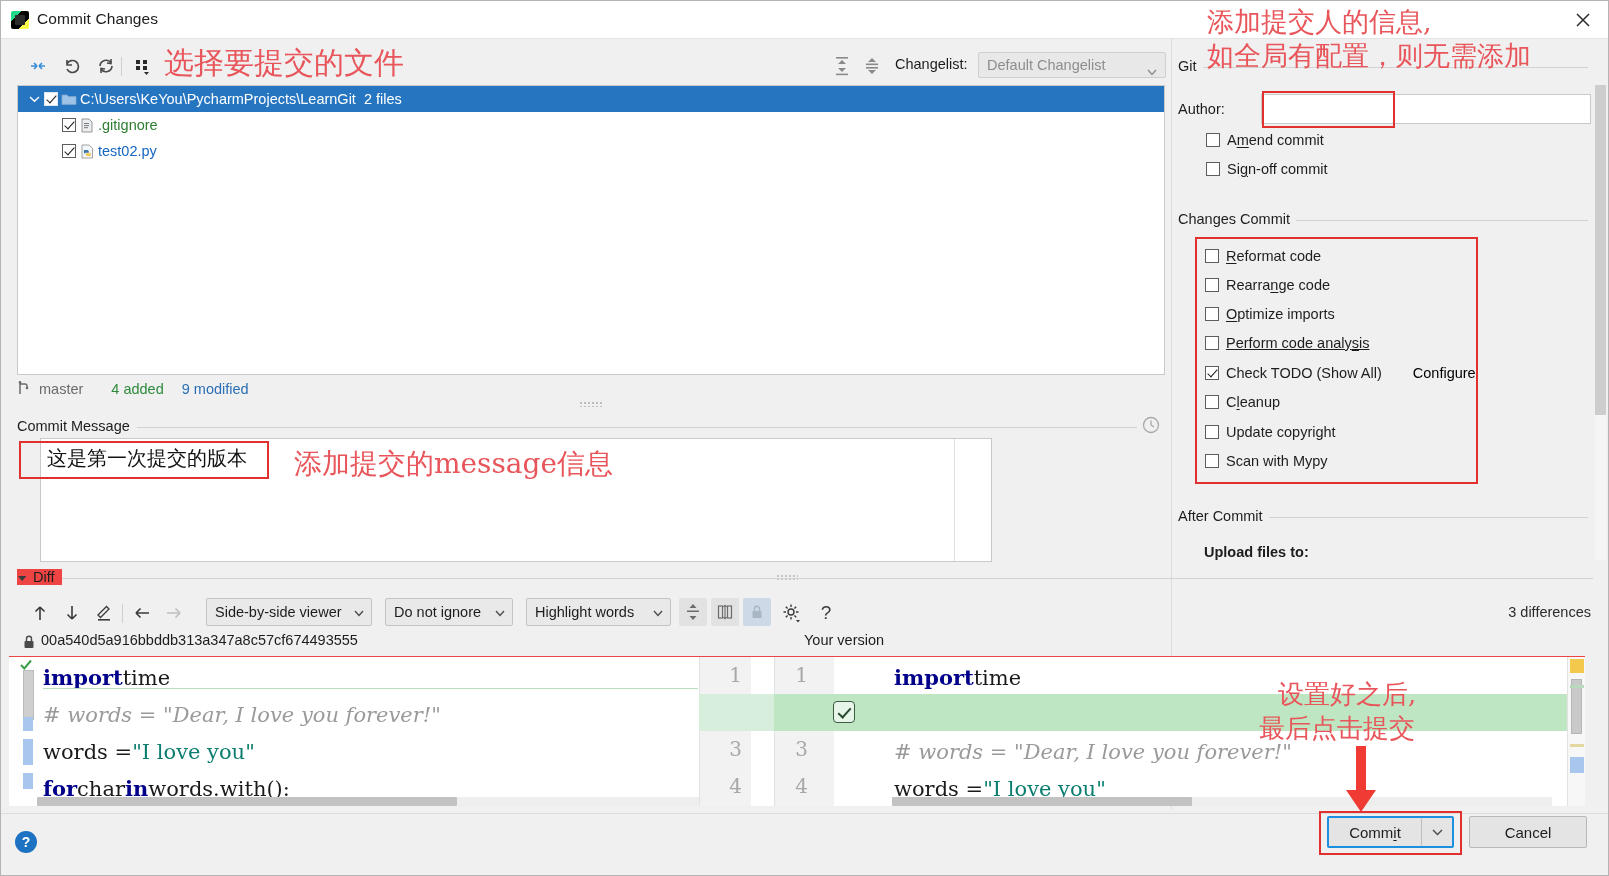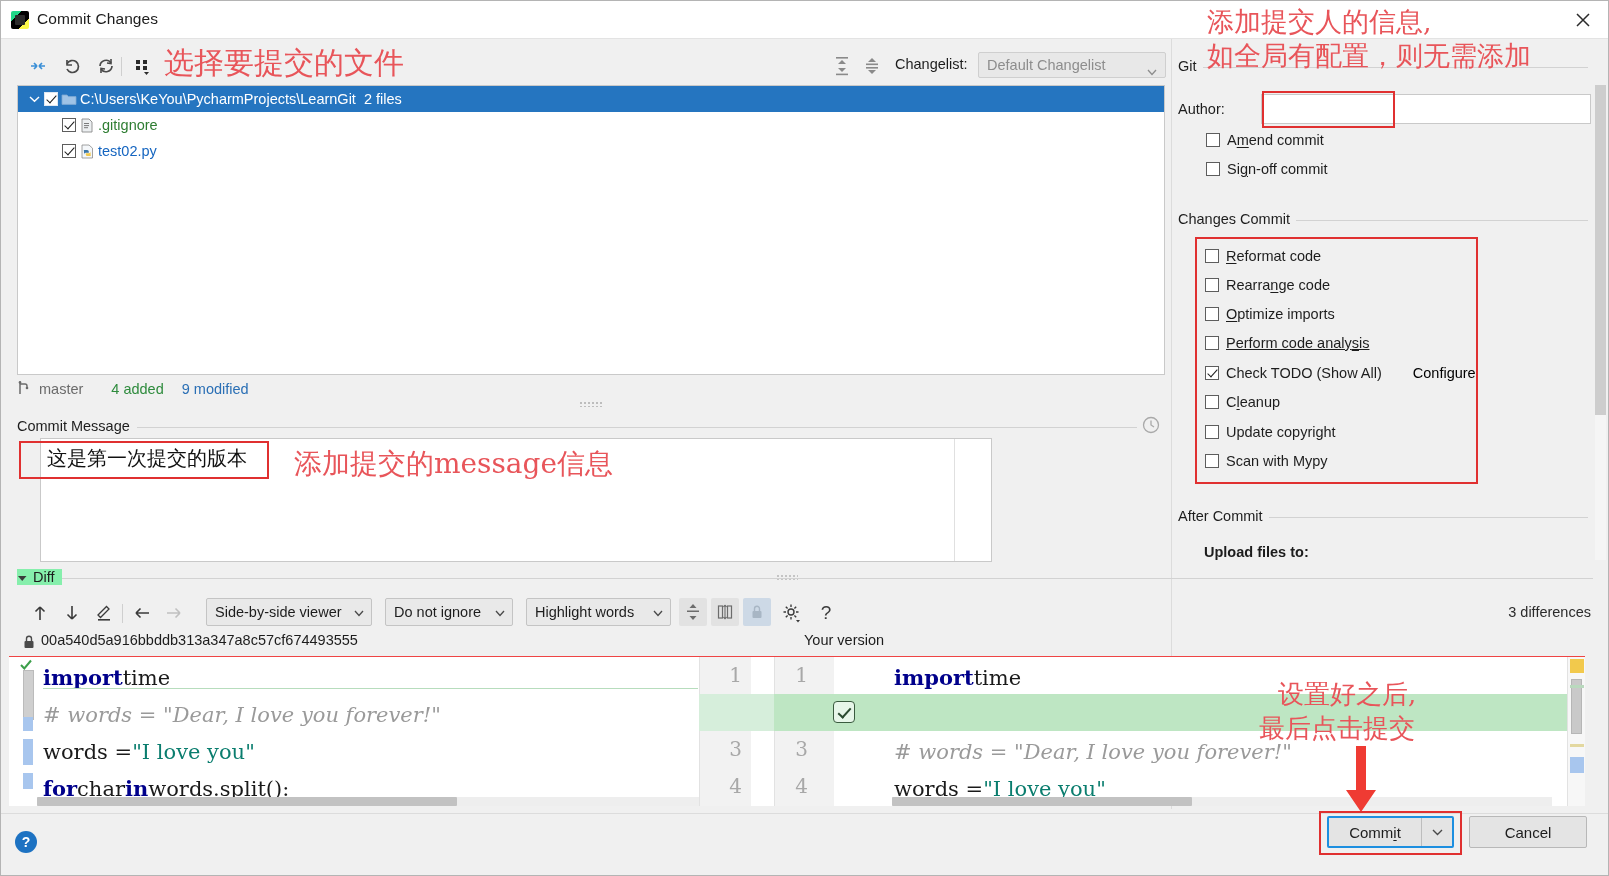--- a/index.html
+++ b/index.html
@@ -136,21 +136,21 @@
     font-size: 20px; color: #111;
   }
   .cm-redbox {
     position: absolute; left: 18px; top: 440px; width: 250px; height: 38px;
     border: 2.5px solid #e03030; pointer-events: none;
   }
 
   
   .diff-legend {
     position: absolute; left: 16px; top: 568px; font-size: 14.5px; color: #1d1d1d;
-    background: #86efac; padding-right: 7px; z-index: 3;
+    background: #ef4444; padding-right: 7px; z-index: 3;
     display: flex; align-items: center; gap: 5px;
   }
   .diff-line {
     position: absolute; left: 16px; top: 577px; width: 1576px; height: 1px; background: #d2d2d2;
   }
   .diff-grip {
     position: absolute; left: 775px; top: 573px; width: 22px; height: 6px;
     background-image: radial-gradient(#c4c4c4 38%, transparent 40%);
     background-size: 4px 4px;
   }
@@ -622,21 +622,21 @@
       <span class="cmt"># words = "Dear, I love you forever!"</span>
     </div>
     <div class="codeline" style="left:34px; top:76px;">
       <span class="plain">words = </span>
         <span class="str">"I love you"</span>
     </div>
     <div class="codeline" style="left:34px; top:113px;">
       <span class="kw">for</span>
         <span class="plain"> char </span>
         <span class="kw">in</span>
-        <span class="plain"> words.split():</span>
+        <span class="plain"> words.with():</span>
     </div>
 
     <div style="position:absolute; left:34px; top:31px; width:655px; height:1px; background:#b7ddbd;"></div>
 
     <div class="hsb-track" style="left:28px; top:140px; width:662px;"></div>
     <div class="hsb" style="left:28px; top:140px; width:420px;"></div>
 
     <div class="lnum-col" style="left:690px;">
       <div class="lnum" style="top:0px">1</div>
       <div class="lnum" style="top:37px">2</div>

